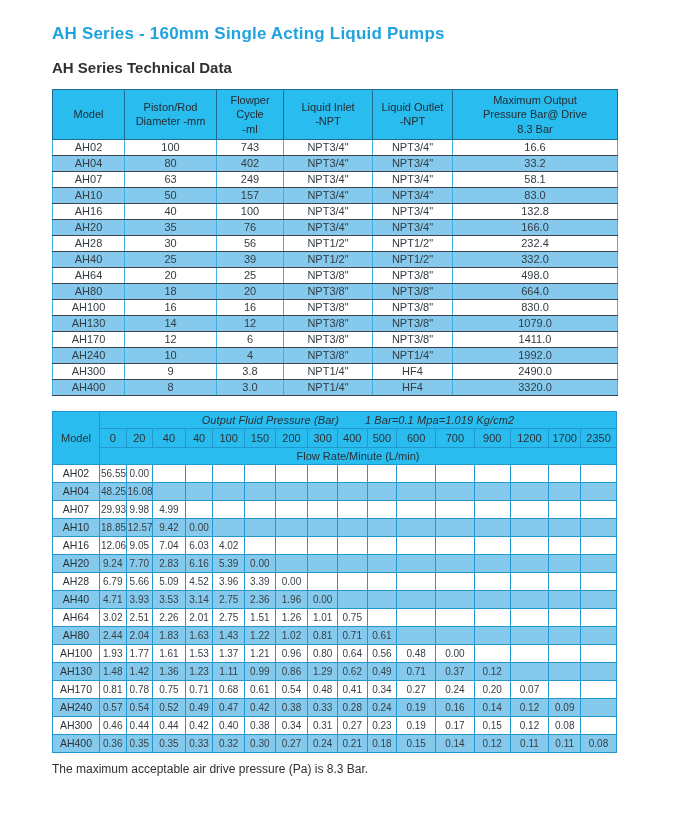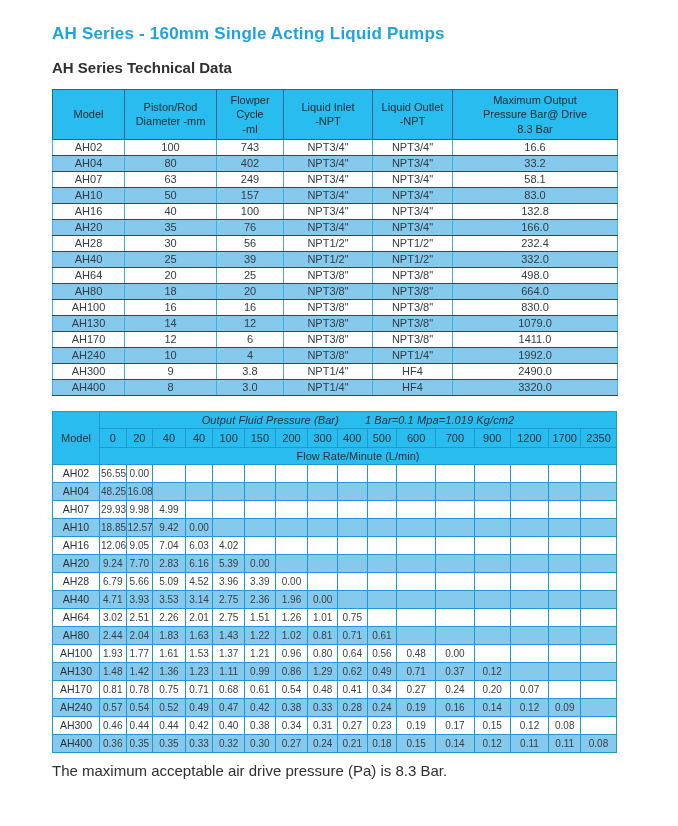--- a/index.html
+++ b/index.html
@@ -47,21 +47,21 @@
     font-weight:normal;padding:0 1px;color:#2b3238;
   }
   .t2 thead th{background:var(--cyan);height:17px;}
   .t2 thead tr.ticks th{height:19px;}
   .t2 tbody td{height:18px;font-size:10px;color:#394047;}
   .t2 tbody th{height:18px;font-size:10.5px;background:#fff;}
   .t2 tbody tr:nth-child(even) td, .t2 tbody tr:nth-child(even) th{background:var(--stripe);}
   .t2 .press-head{letter-spacing:0.1px;font-style:italic;}
   .t2 .press-head .gap{display:inline-block;width:26px;}
   
-  .footnote{margin:9px 0 0 0;font-size:15px;color:#2f2f2f;}
+  .footnote{margin:9px 0 0 0;font-size:12px;color:#2f2f2f;}
 </style>
 </head>
 <body>
 
 <div class="page">
 
   <h1 class="title">AH Series - 160mm Single Acting Liquid Pumps</h1>
   <h2 class="subtitle">AH Series Technical Data</h2>
 
   <table class="t1">

